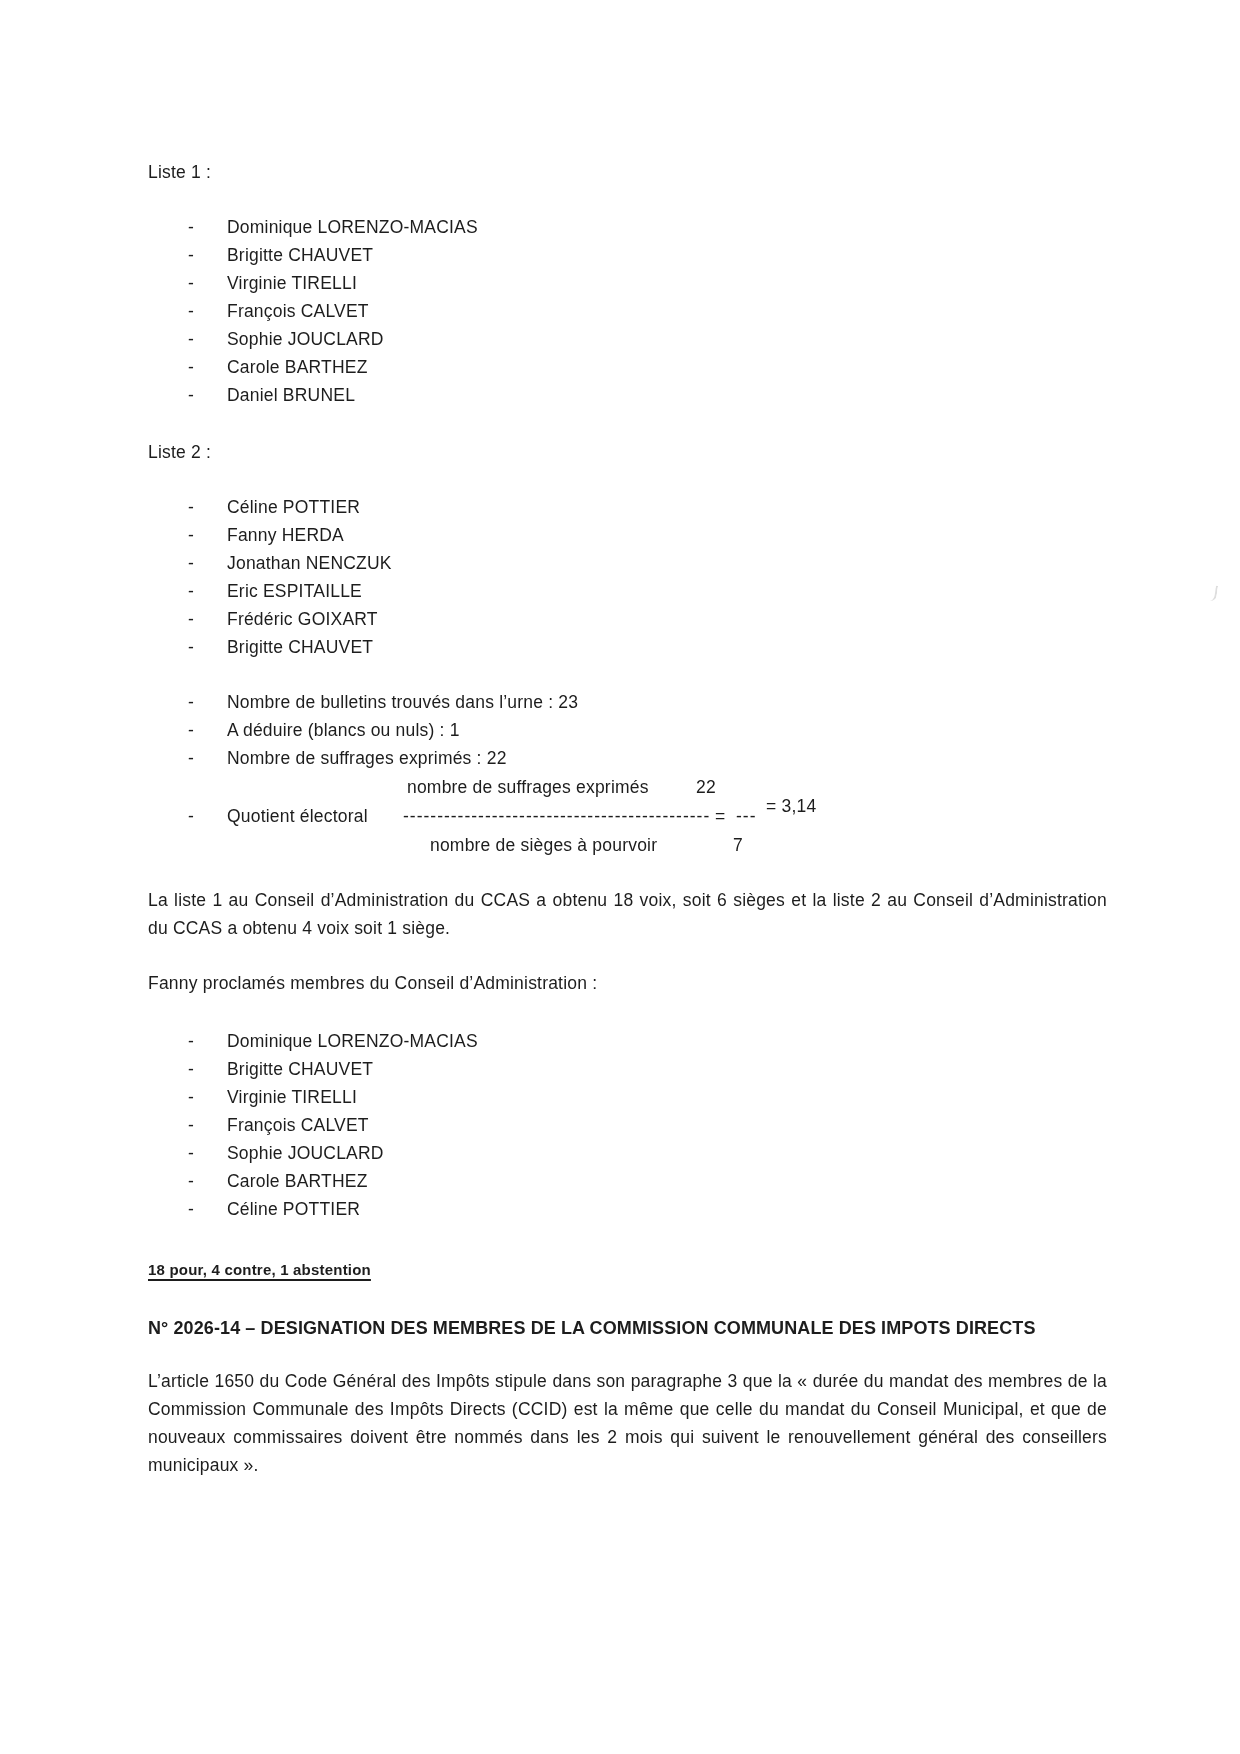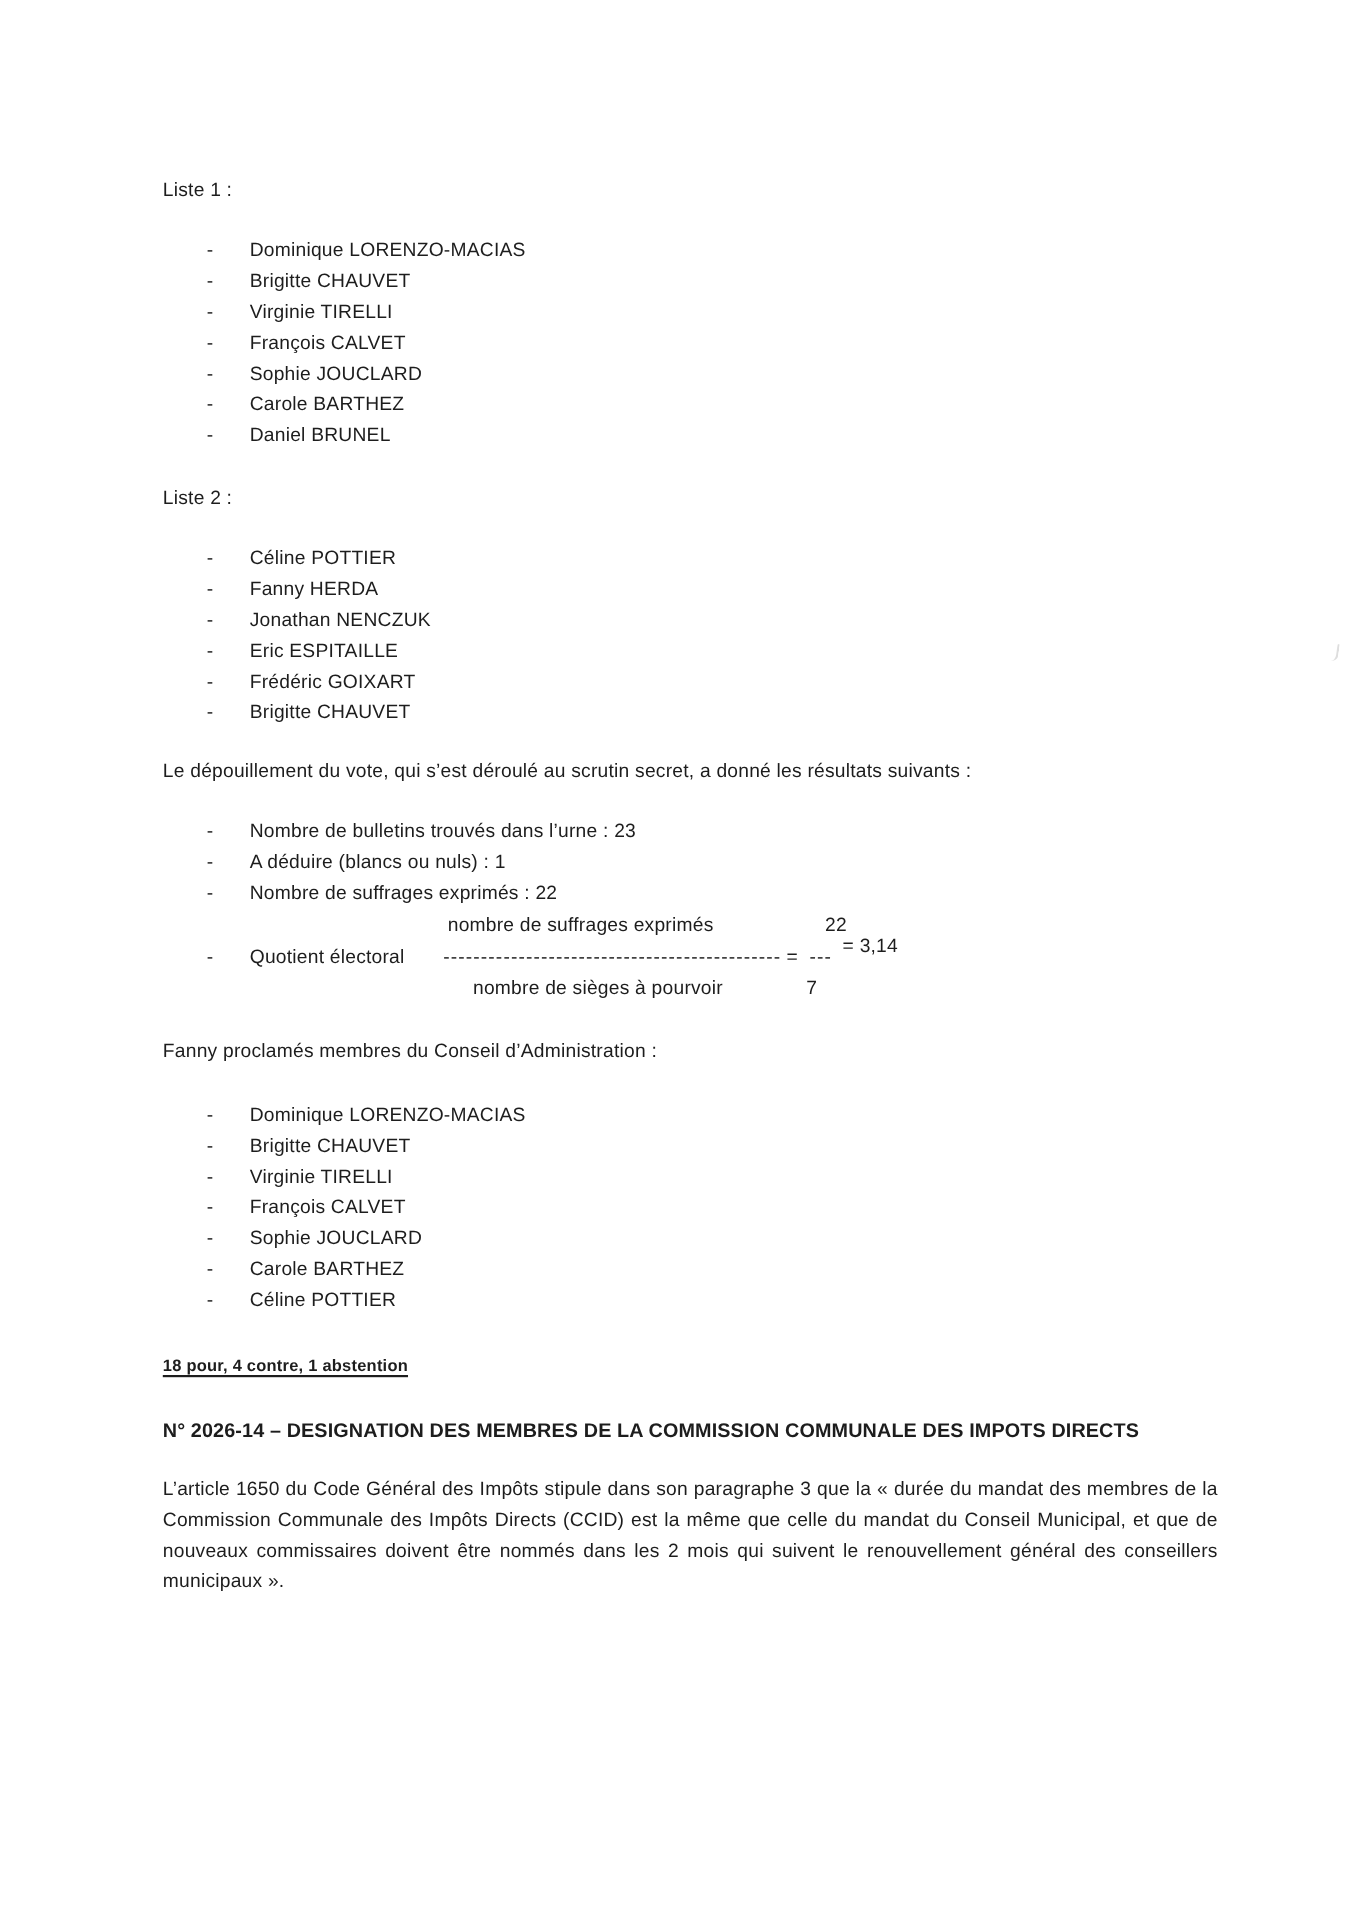--- a/index.html
+++ b/index.html
@@ -26,21 +26,21 @@
   .mt29 { margin-top: 29px; }
   .mt30 { margin-top: 30px; }
   .quotient {
     position: relative;
     height: 88px;
     margin-top: 1px;
     line-height: 29px;
   }
   .quotient span { position: absolute; white-space: nowrap; }
   .q-num-label   { left: 259px; top: 0; }
-  .q-num-value   { left: 602px; top: 0; }
+  .q-num-value   { left: 548px; top: 0; }
   .q-dash        { left: 40px;  top: 29px; }
   .q-label       { left: 79px;  top: 29px; }
   .q-dashes      { left: 255px; top: 29px; width: 307px; overflow: hidden; letter-spacing: 1px; }
   .q-equals      { left: 567px; top: 29px; }
   .q-fraction    { left: 588px; top: 29px; letter-spacing: 1px; }
   .q-result      { left: 618px; top: 19px; }
   .q-den-label   { left: 282px; top: 58px; }
   .q-den-value   { left: 585px; top: 58px; }
   .tally {
     margin-top: 33px;
@@ -144,21 +144,20 @@
         <span class="dash">-</span>
         <span>Frédéric GOIXART</span>
       </li>
 
       <li>
         <span class="dash">-</span>
         <span>Brigitte CHAUVET</span>
       </li>
     </ul>
 
-  <div class="para">Le dépouillement du vote, qui s’est déroulé au scrutin secret, a donné les résultats suivants :</div>
 
   <ul class="dash-list">
 
       <li>
         <span class="dash">-</span>
         <span>Nombre de bulletins trouvés dans l’urne : 23</span>
       </li>
 
       <li>
         <span class="dash">-</span>
@@ -177,20 +176,21 @@
     <span class="q-dash">-</span>
     <span class="q-label">Quotient électoral</span>
     <span class="q-dashes">-------------------------------------------------------</span>
     <span class="q-equals">=</span>
     <span class="q-fraction">---</span>
     <span class="q-result">= 3,14</span>
     <span class="q-den-label">nombre de sièges à pourvoir</span>
     <span class="q-den-value">7</span>
   </div>
 
+  <div class="para">La liste 1 au Conseil d’Administration du CCAS a obtenu 18 voix, soit 6 sièges et la liste 2 au Conseil d’Administration du CCAS a obtenu 4 voix soit 1 siège.</div>
 
   <div class="label-line mt27">Fanny proclamés membres du Conseil d’Administration :</div>
 
   <ul class="dash-list mt30">
 
       <li>
         <span class="dash">-</span>
         <span>Dominique LORENZO-MACIAS</span>
       </li>
 

